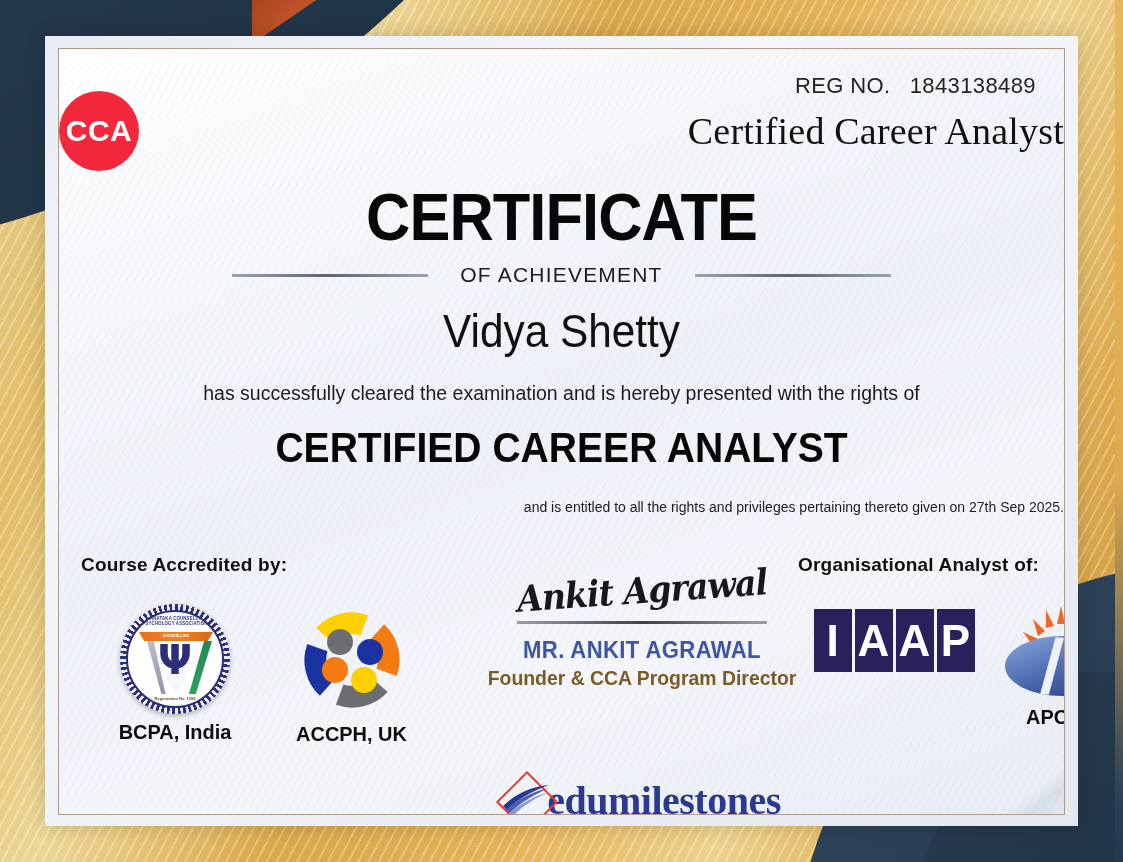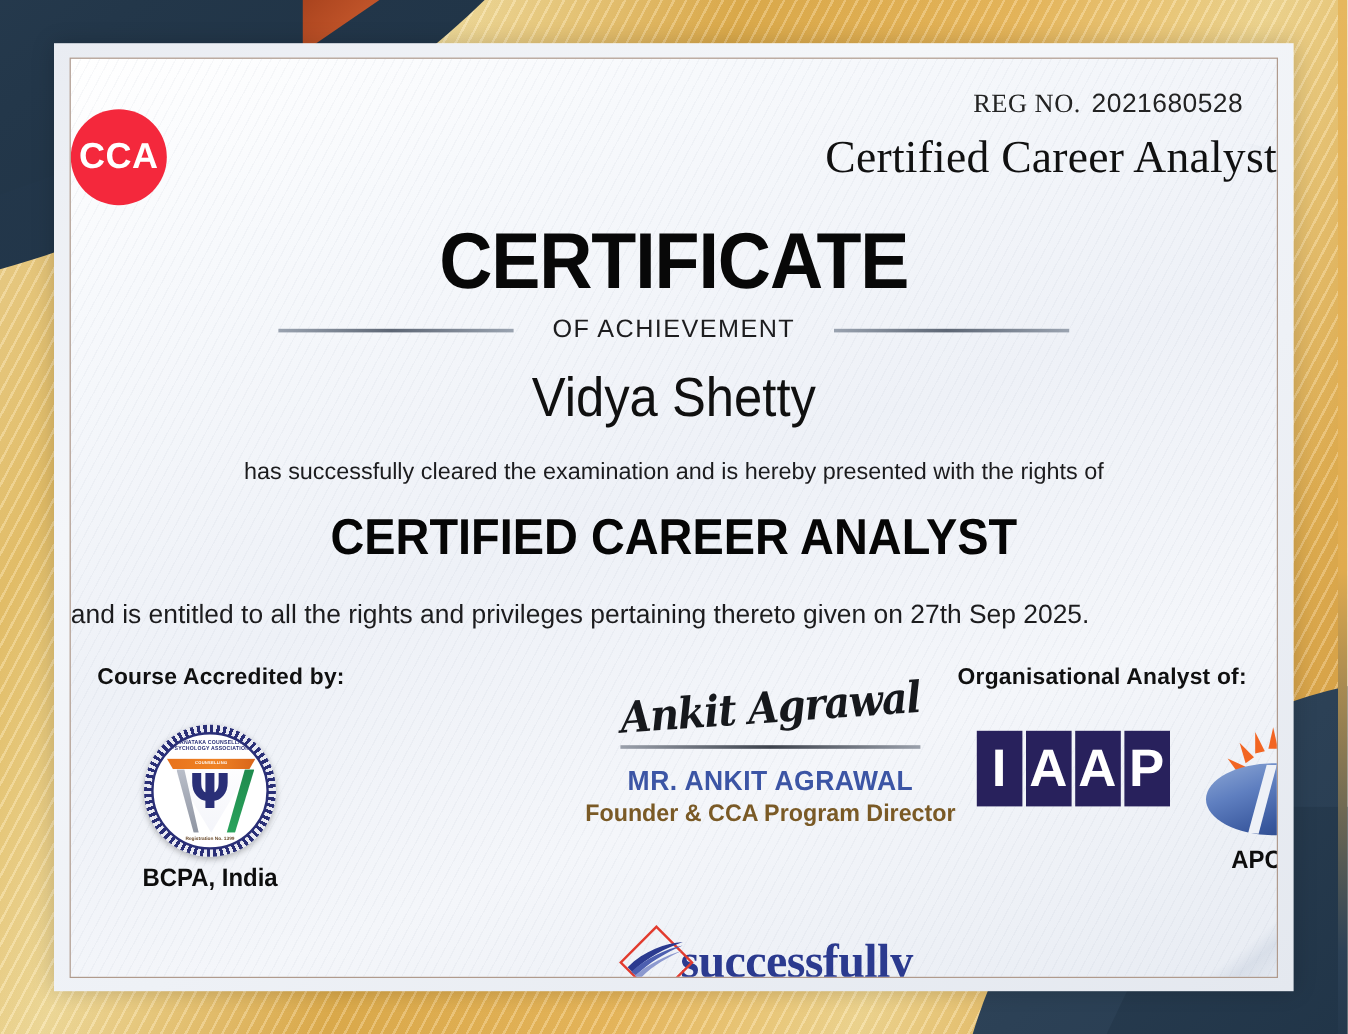--- a/index.html
+++ b/index.html
@@ -131,21 +131,21 @@
   }
 
   .content{position:absolute;inset:0;}
 
   
   .reg{
     position:absolute;right:28px;top:24px;
     font-size:22px;color:#232323;letter-spacing:.4px;
     white-space:nowrap;
   }
-  .reg .regno{margin-right:9px;font-family:Liberation Serif, serif;}
+  .reg .regno{margin-right:19px;}
 
   .brandrow{
     position:absolute;left:0;right:0;top:42px;
     display:flex;align-items:center;justify-content:space-between;
   }
   .cca-circle{
     width:80px;height:80px;border-radius:50%;
     background:#f4283c;
     display:flex;align-items:center;justify-content:center;
     color:#fff;font-weight:bold;font-size:30px;letter-spacing:.5px;
@@ -194,22 +194,22 @@
   .line1{
     position:absolute;left:0;right:0;top:333px;text-align:center;
     font-size:19.5px;color:#1c1c1e;
   }
   .award{
     position:absolute;left:0;right:0;top:375px;text-align:center;
     font-size:42px;font-weight:bold;color:#060606;letter-spacing:0px;
     transform:scaleX(.93);
   }
   .line2{
-    position:absolute;left:0;right:0;top:450px;text-align:left;
-    font-size:22px;color:#1c1c1e;
+    position:absolute;left:0;right:0;top:450px;text-align:right;
+    font-size:14px;color:#1c1c1e;
   }
 
   
   .foot-label{
     position:absolute;font-size:19px;font-weight:bold;color:#101010;
     letter-spacing:.2px;white-space:nowrap;
   }
   .foot-left{left:22px;top:505px;}
   .foot-right{right:25px;top:505px;}
 
@@ -358,21 +358,21 @@
   <div class="paper-outer"></div>
 
   <div class="paper-frame">
     <div class="swoosh-a"></div>
     <div class="swoosh-b"></div>
     <div class="swoosh-c"></div>
 
     <div class="content">
 
       <div class="reg">
-        <span class="regno">REG NO.</span><span>2021680528</span>
+        <span class="regno">REG NO.</span><span>1843138489</span>
       </div>
 
       <div class="brandrow">
         <div class="cca-circle">CCA</div>
         <div class="brandtext">
           <span>Certified Career Analyst</span>
           <span class="tm">TM</span>
         </div>
       </div>
 
@@ -402,38 +402,53 @@
             </div>
             <div class="tri-green"></div>
             <div class="tri-needle"></div>
             <div class="psi">Ψ</div>
             <div class="seal-bot-txt">Registration No. 1399</div>
           </div>
         </div>
         <div class="logo-caption">BCPA, India</div>
       </div>
 
+      <div class="logo-block accph">
+        <div class="pin">
+          <svg width="112" height="112" viewBox="0 0 112 112">
+            <path d="M56 8 A48 48 0 0 1 100 38 L80 46 A28 28 0 0 0 56 30 Z" fill="#ffd000" transform="rotate(-48 56 56)"></path>
+            <path d="M56 8 A48 48 0 0 1 100 38 L80 46 A28 28 0 0 0 56 30 Z" fill="#f47b12" transform="rotate(42 56 56)"></path>
+            <path d="M56 8 A48 48 0 0 1 100 38 L80 46 A28 28 0 0 0 56 30 Z" fill="#6d6e71" transform="rotate(132 56 56)"></path>
+            <path d="M56 8 A48 48 0 0 1 100 38 L80 46 A28 28 0 0 0 56 30 Z" fill="#1b33a0" transform="rotate(222 56 56)"></path>
+            <circle cx="44" cy="38" r="13" fill="#6d6e71"></circle>
+            <circle cx="74" cy="48" r="13" fill="#1b33a0"></circle>
+            <circle cx="68" cy="76" r="13" fill="#ffd000"></circle>
+            <circle cx="39" cy="66" r="13" fill="#f47b12"></circle>
+          </svg>
+        </div>
+        <div class="logo-caption">ACCPH, UK</div>
+      </div>
 
       <div class="sigblock">
         <div class="sig">Ankit Agrawal</div>
         <div class="sig-rule"></div>
         <div class="sig-name">MR. ANKIT AGRAWAL</div>
         <div class="sig-role">Founder &amp; CCA Program Director</div>
       </div>
 
       <div class="edumile">
         <div class="edu-mark">
           <div class="edu-diamond"></div>
           <svg width="56" height="56" viewBox="0 0 56 56" style="position:absolute;left:0;top:0;">
             <path d="M6 34 C20 20 38 14 52 13 C38 18 22 26 10 38 Z" fill="#2b3a8f"></path>
             <path d="M9 38 C22 26 38 19 52 16 C38 22 24 30 13 41 Z" fill="#4d5fb0"></path>
             <path d="M12 41 C24 31 38 24 52 20 C39 26 26 33 16 44 Z" fill="#8c99cf"></path>
           </svg>
         </div>
-        <div class="edu-text">successfully</div>
+        <div class="edu-text">edumilestones</div>
       </div>
 
       <div class="logo-block iaap">
         <div class="iaap-row">
           <div class="iaap-sq">I</div>
           <div class="iaap-sq">A</div>
           <div class="iaap-sq">A</div>
           <div class="iaap-sq">P</div>
         </div>
       </div>

